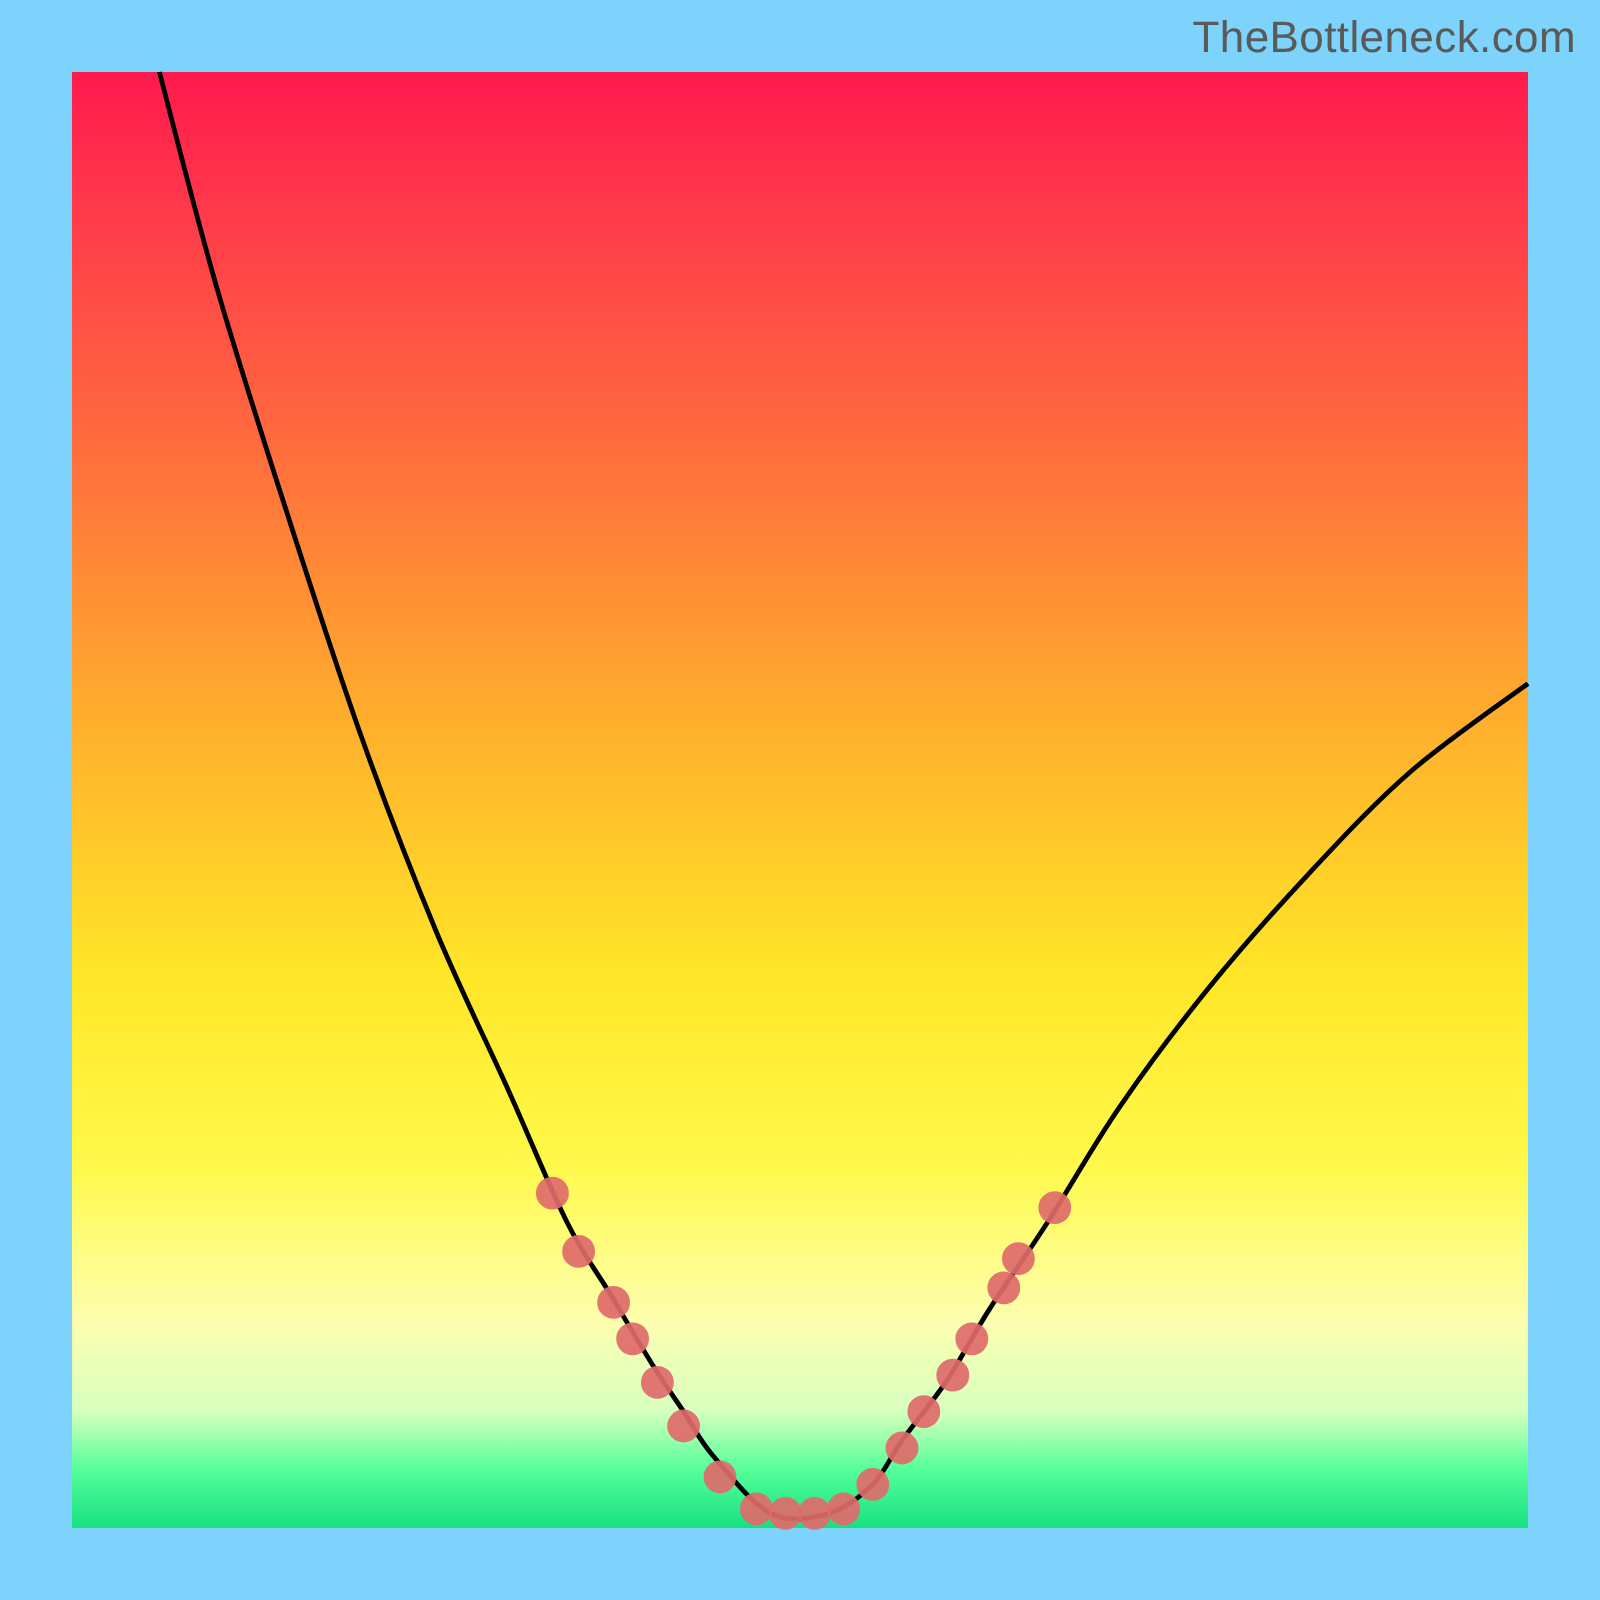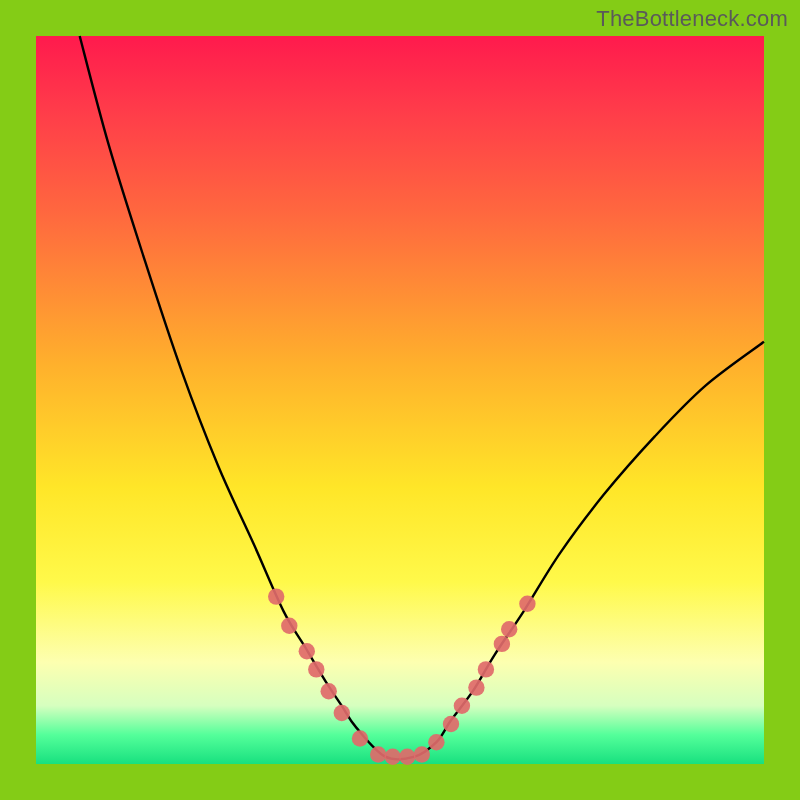--- a/index.html
+++ b/index.html
@@ -10,21 +10,21 @@
     background: #000;
     overflow: hidden;
     font-family: Arial, Helvetica, sans-serif;
   }
   .frame {
     position: absolute;
     top: 0;
     left: 0;
     width: 800px;
     height: 800px;
-    background: #84cc16;
+    background: #7dd3fc;
   }
   .plot {
     position: absolute;
     top: 36px;
     left: 36px;
     width: 728px;
     height: 728px;
     background: linear-gradient(to bottom,
       #ff1a4d 0%,
       #ff3b4a 10%,

